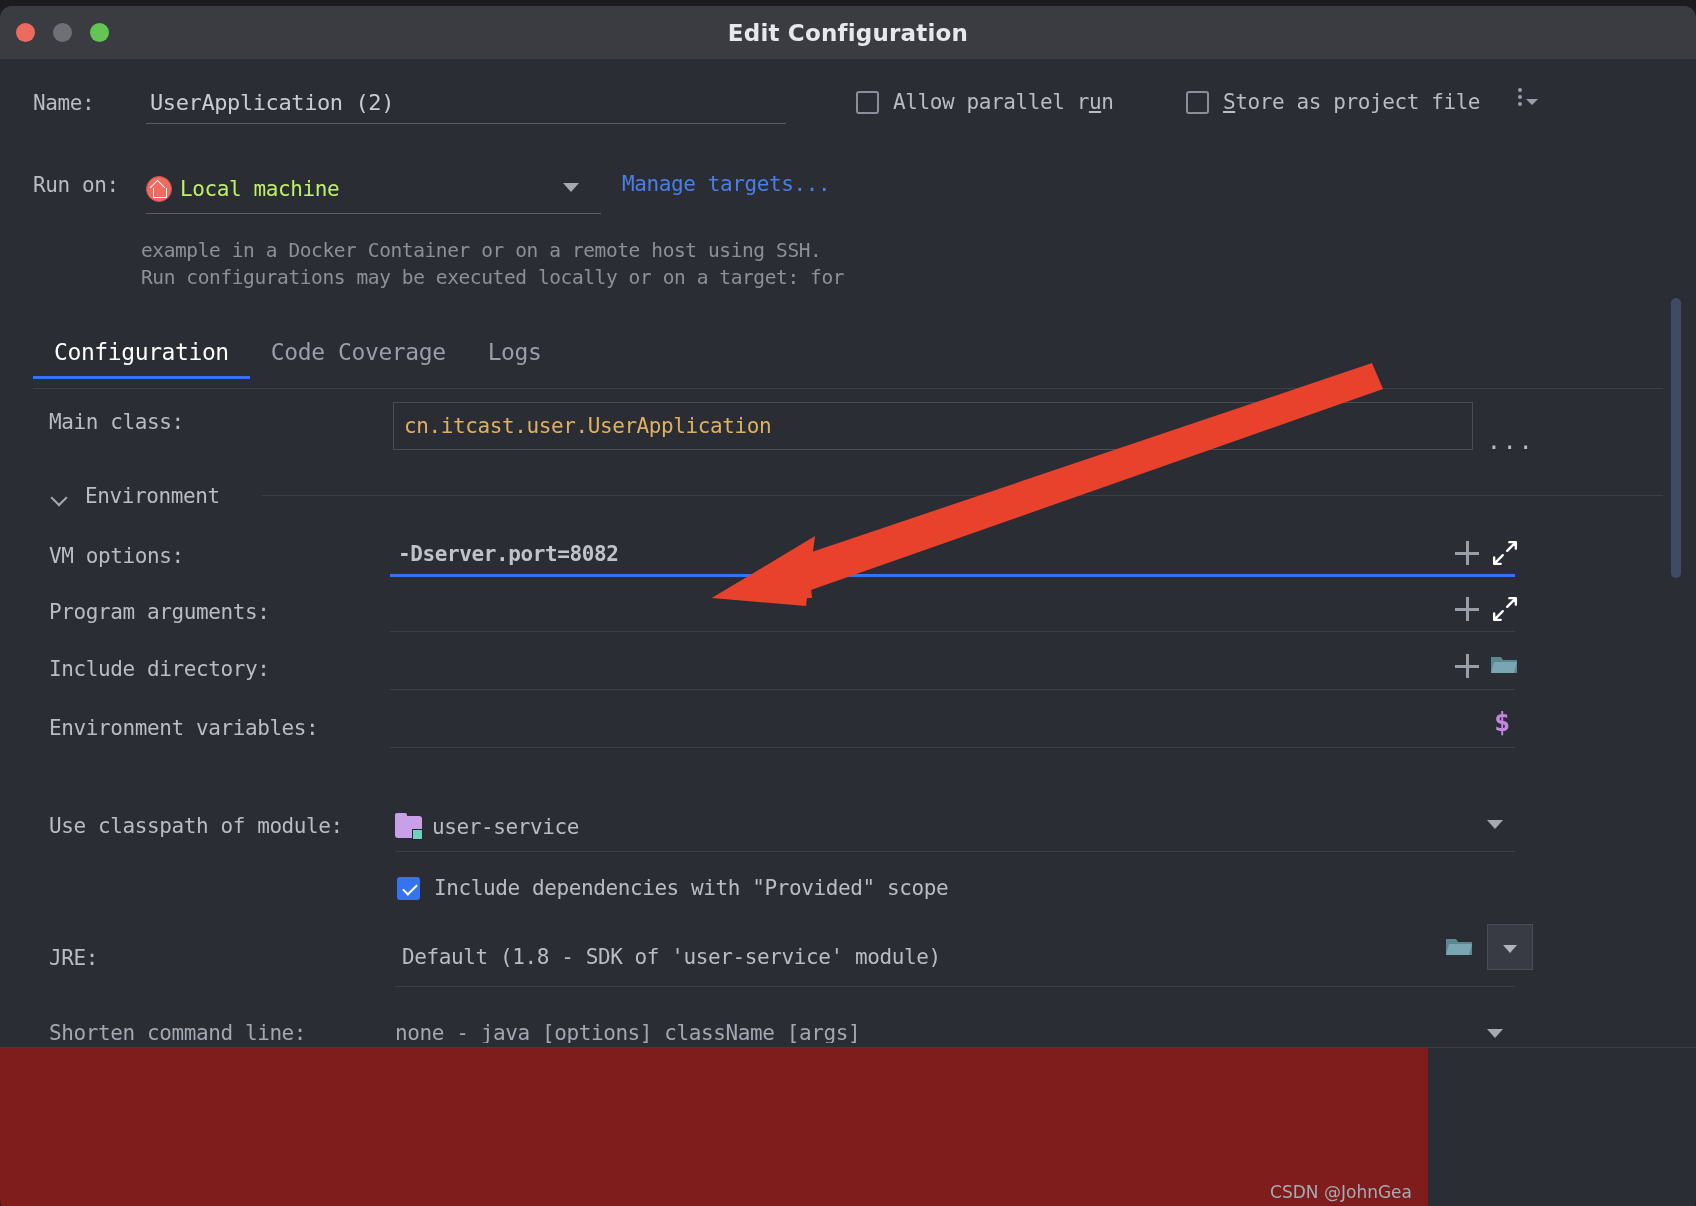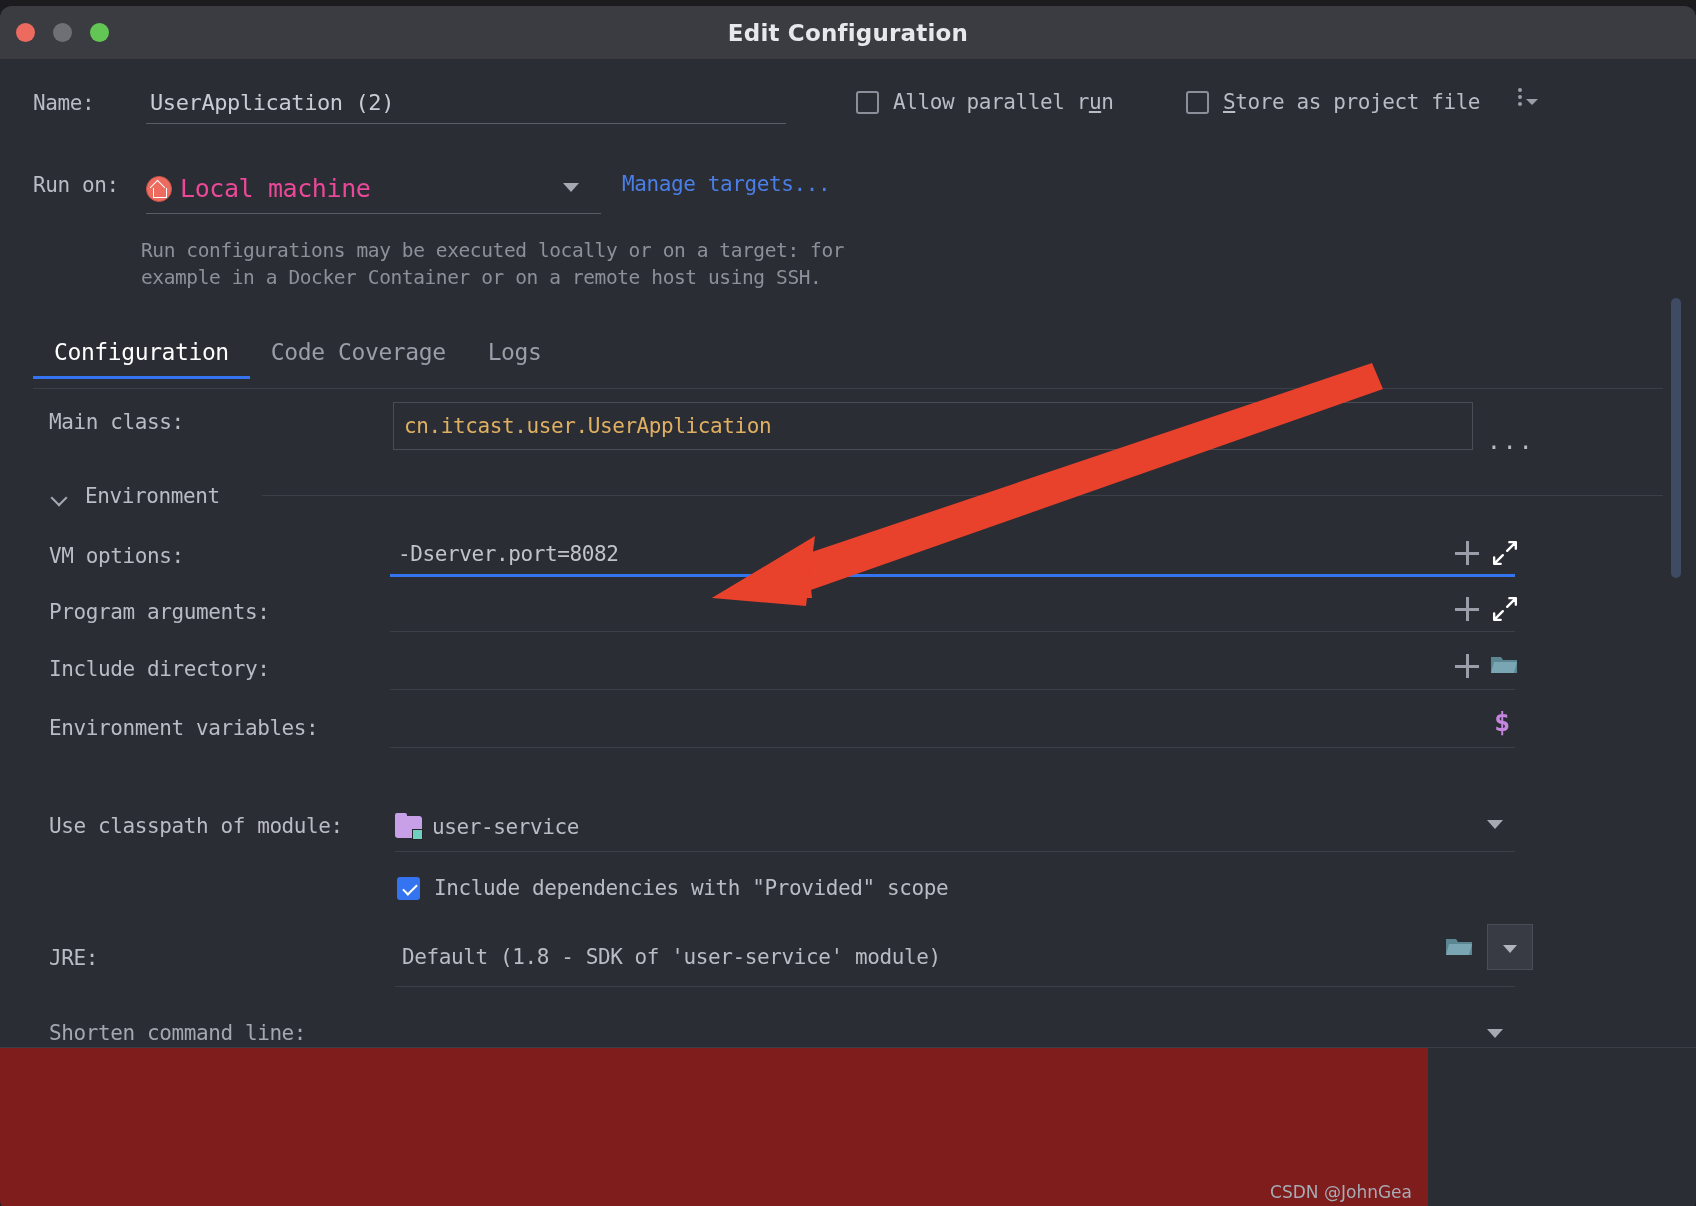--- a/index.html
+++ b/index.html
@@ -91,21 +91,21 @@
   }
   #home-icon::before {
     content: ""; position: absolute; left: 6px; top: 11px;
     width: 12px; height: 9px; border: 1.8px solid #fff; border-top: none;
   }
   #home-icon::after {
     content: ""; position: absolute; left: 5px; top: 5.5px;
     width: 10px; height: 10px; border-top: 1.8px solid #fff; border-right: 1.8px solid #fff;
     transform: rotate(-45deg);
   }
-  #runon-value { color: #ec4899; font-size: 25px; letter-spacing: -0.4px; }
+  #runon-value { color: #bef264; font-size: 21px; letter-spacing: -0.4px; }
   #runon-arrow {
     position: absolute; right: 22px; top: 19px;
     width: 0; height: 0; border-left: 8px solid transparent;
     border-right: 8px solid transparent; border-top: 9px solid #a5a9b2;
   }
   #manage-targets {
     position: absolute; left: 622px; top: 166px;
     color: #4a7fe8; font-size: 21px; letter-spacing: -0.4px; cursor: pointer;
   }
 
@@ -164,21 +164,21 @@
   #env-rule {
     position: absolute; left: 262px; top: 9px; right: 33px; height: 1px; background: #3c3f47;
   }
 
   
   .irow { position: absolute; left: 390px; width: 1125px; }
   .irow .uline { position: absolute; left: 0; right: 0; bottom: 0; height: 1px; background: #3c3f47; }
   .irow .uline.focus { height: 3px; background: #3574f0; bottom: -1px; }
   .irow .ival {
     position: absolute; left: 8px; bottom: 10px;
-    color: #c0c3ca; font-size: 21px; letter-spacing: -0.4px;
+    color: #c0c3ca; font-size: 21px; letter-spacing: -0.4px; font-weight: bold;
   }
 
   .plus-icon {
     position: absolute; width: 24px; height: 24px; cursor: pointer;
   }
   .plus-icon::before, .plus-icon::after {
     content: ""; position: absolute; background: #9a9ea8;
   }
   .plus-icon::before { left: 0; top: 11px; width: 24px; height: 2.5px; }
   .plus-icon::after { left: 11px; top: 0; width: 2.5px; height: 24px; }
@@ -312,22 +312,22 @@
 
   <div id="runon-label" class="lbl">Run on:</div>
   <div id="runon-combo">
     <span id="home-icon"></span>
     <span id="runon-value">Local machine</span>
     <span id="runon-arrow"></span>
   </div>
   <div id="manage-targets">Manage targets...</div>
 
   <div id="hint">
+    <div>example in a Docker Container or on a remote host using SSH.</div>
     <div>Run configurations may be executed locally or on a target: for</div>
-    <div>example in a Docker Container or on a remote host using SSH.</div>
   </div>
 
   <div id="tabs">
     <div class="tab active">Configuration</div>
     <div class="tab">Code Coverage</div>
     <div class="tab">Logs</div>
   </div>
   <div id="tabs-divider"></div>
 
   <div id="body">
@@ -415,20 +415,21 @@
     <span id="jre-value">Default (1.8 - SDK of 'user-service' module)</span>
     <span id="jre-rule"></span>
     <svg id="jre-folder" class="folder-icon" viewBox="0 0 28 24">
       <path d="M1 5 L1 21 L27 21 L27 8 L13 8 L11 5 Z" fill="#5b8793"></path>
       <path d="M4 10 L27 10 L24 21 L1 21 Z" fill="#79a6b2"></path>
     </svg>
     <span id="jre-dropdown"></span>
 
     <div id="shorten-row">
       <span id="shorten-label">Shorten command line:</span>
+      <span id="shorten-value">none - java [options] className [args]</span>
       <span id="shorten-arrow"></span>
     </div>
   </div>
 
   <div id="scrollbar-track">
     <div id="scrollbar-thumb"></div>
   </div>
 
   <div id="footer-divider"></div>
   <div id="footer">

